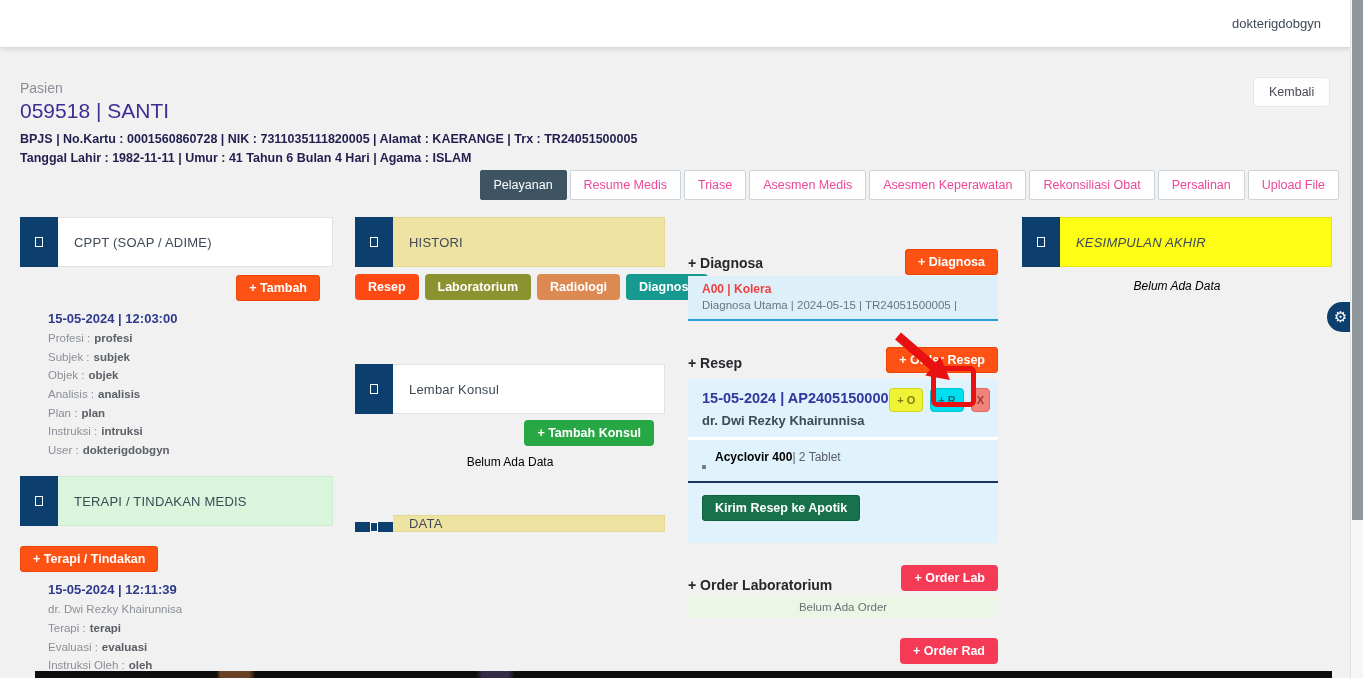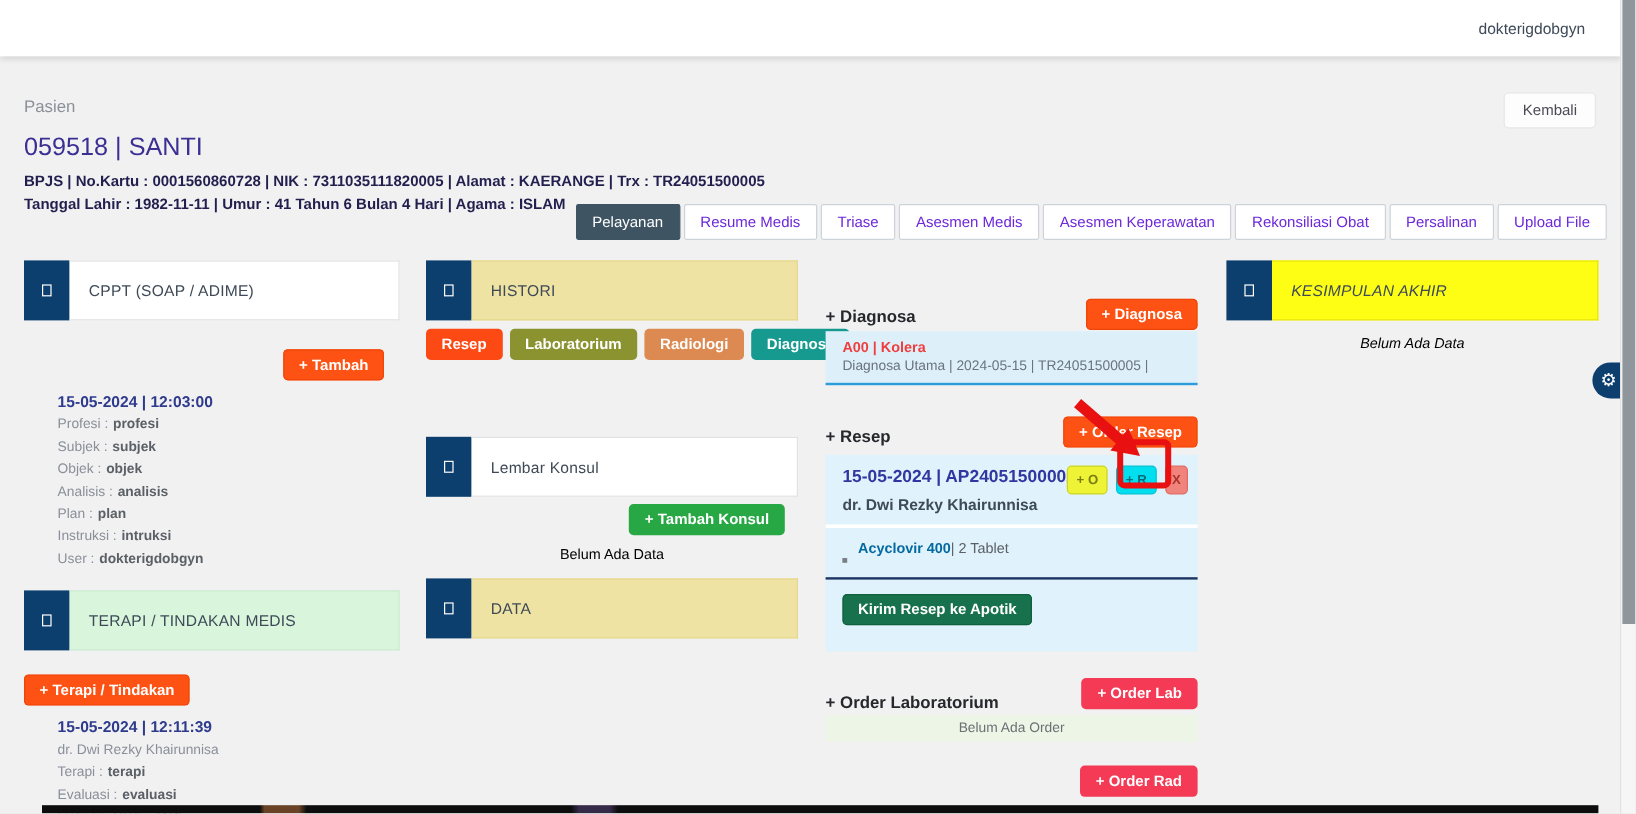--- a/index.html
+++ b/index.html
@@ -6,30 +6,30 @@
   #app{position:relative;width:1363px;height:678px;background:#f1f1f2;overflow:hidden;
        font-family:"Liberation Sans",sans-serif;-webkit-font-smoothing:antialiased;}
 
   
   .navbar{position:absolute;top:0;left:0;width:1351px;height:47px;background:#fff;
           box-shadow:0 2px 5px rgba(0,0,0,.13);z-index:5;}
   .username{position:absolute;right:30px;top:16px;font-size:13px;color:#3e4a57;}
 
   
   .patient{position:absolute;left:20px;top:80px;z-index:2;}
-  .patient-label{font-size:14px;color:#8a8f98;margin-bottom:15px;}
+  .patient-label{font-size:14px;color:#8a8f98;margin-bottom:3px;}
   .patient-name{font-size:21px;color:#3b2f93;font-weight:500;margin-bottom:7px;}
   .patient-info{font-size:12.5px;font-weight:700;color:#221f4e;line-height:1.55;}
   .kembali{position:absolute;left:1253px;top:77px;background:#fdfdfd;border:1px solid #e6e6e9;
            border-radius:4px;font-size:12.5px;color:#4a4a55;padding:7px 15px;z-index:2;
            font-family:inherit;}
 
   
   .tabs{position:absolute;top:170px;right:24px;display:flex;gap:3px;z-index:2;align-items:center;}
-  .tab{background:#fff;border:1px solid #ccd3d9;color:#6d28d9;font-size:12.5px;
+  .tab{background:#fff;border:1px solid #ccd3d9;color:#ec4899;font-size:12.5px;
        padding:7px 13px;border-radius:2px;white-space:nowrap;font-family:inherit;}
   .tab.active{background:#3e5463;border-color:#3e5463;color:#fff;}
 
   
   .col{position:absolute;top:217px;}
   #col1{left:20px;width:313px;}
   #col2{left:355px;width:310px;}
   #col3{left:688px;width:310px;}
   #col4{left:1022px;width:310px;font-style:italic;}
 
@@ -85,21 +85,21 @@
   .rc-date{color:#3136a0;font-weight:700;font-size:14.5px;margin-bottom:7px;}
   .rc-doctor{color:#3e4a57;font-weight:700;font-size:13px;}
   .rc-actions{position:absolute;right:8px;top:9px;display:flex;gap:7px;}
   .act{border-radius:4px;font-size:11px;font-weight:700;padding:5px 7px;font-family:inherit;}
   .act-o{background:#eef336;border:1px solid #ccd41c;color:#7b7d12;}
   .act-r{background:#00dff0;border:1px solid #00c0d2;color:#0c6d79;}
   .act-x{background:#f0837b;border:1px solid #df6a61;color:#a8352c;padding:5px 5px;}
   .rc-body{display:flex;padding:9px 10px 12px 14px;}
   .rc-bullet{width:4px;height:4px;background:#7a7f86;margin:16px 9px 0 0;flex:0 0 4px;}
   .drug-line{font-size:12px;color:#5b6066;line-height:1.45;}
-  .drug-name{color:#0369a1;font-weight:700;}
+  .drug-name{color:#000000;font-weight:700;}
   .rc-divider{height:2px;background:#1d3461;}
   .rc-footer{padding:12px 14px 22px;}
 
   .strip{margin-top:5px;text-align:center;font-size:11.5px;color:#6b7075;padding:5px 0;}
   .strip-green{background:#edf6e6;}
 
   .mt-diag{margin-top:32px;}
   .mt-resep{margin-top:26px;height:24px;}
   .mt-lab{margin-top:22px;height:26px;}
   .mt-lab .oheading{display:inline-block;margin-top:12px;}
@@ -154,21 +154,21 @@
   </div>
 
   <div class="col" id="col1">
 
     <div class="section-header sh-white">
       <div class="sh-icon">
           <span class="sq"></span>
         </div>
       <div class="sh-title">CPPT (SOAP / ADIME)</div>
     </div>
-    <div class="row-right" style="margin:24px 13px 0 0;">
+    <div class="row-right" style="margin:8px 13px 0 0;">
       <button class="btn btn-orange">+ Tambah</button>
     </div>
     <div class="entry">
       <div class="entry-date">15-05-2024 | 12:03:00</div>
       <div class="frow"><span class="flabel">Profesi :</span><span class="fvalue">profesi</span></div>
       <div class="frow"><span class="flabel">Subjek :</span><span class="fvalue">subjek</span></div>
       <div class="frow"><span class="flabel">Objek :</span><span class="fvalue">objek</span></div>
       <div class="frow"><span class="flabel">Analisis :</span><span class="fvalue">analisis</span></div>
       <div class="frow"><span class="flabel">Plan :</span><span class="fvalue">plan</span></div>
       <div class="frow"><span class="flabel">Instruksi :</span><span class="fvalue">intruksi</span></div>
@@ -218,21 +218,21 @@
       <div class="sh-icon">
           <span class="sq"></span>
         </div>
       <div class="sh-title">Lembar Konsul</div>
     </div>
     <div class="row-right" style="margin:6px 11px 0 0;">
       <button class="btn btn-green">+ Tambah Konsul</button>
     </div>
     <div class="empty-text" style="margin-top:9px;">Belum Ada Data</div>
 
-    <div class="section-header sh-khaki" style="margin-top:13px;">
+    <div class="section-header sh-khaki" style="margin-top:13px;align-items:flex-end;">
       <div class="sh-icon">
           <span class="sq"></span>
         </div>
       <div class="sh-title">DATA</div>
     </div>
   </div>
 
   <div class="col" id="col3">
 
     <div class="orow mt-diag" style="height:24px;">

